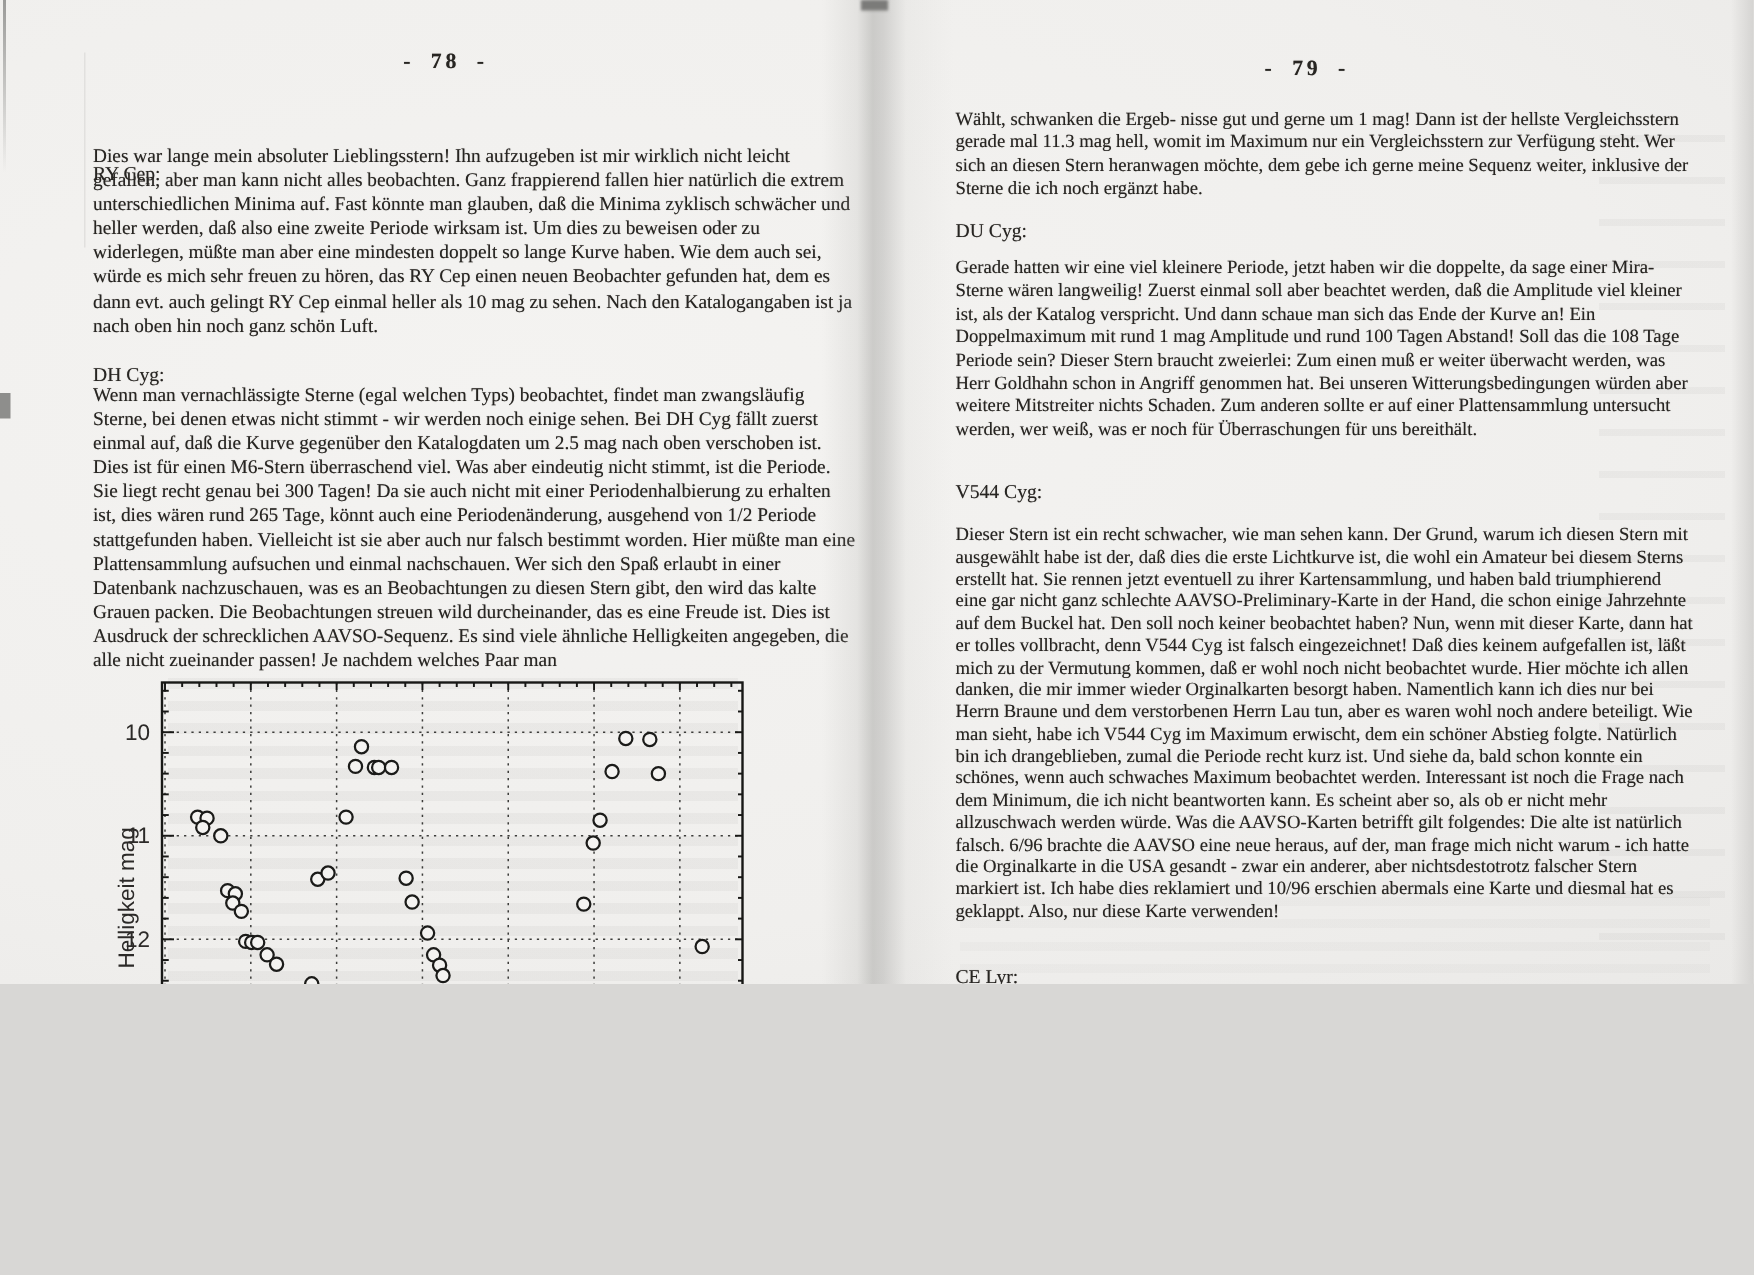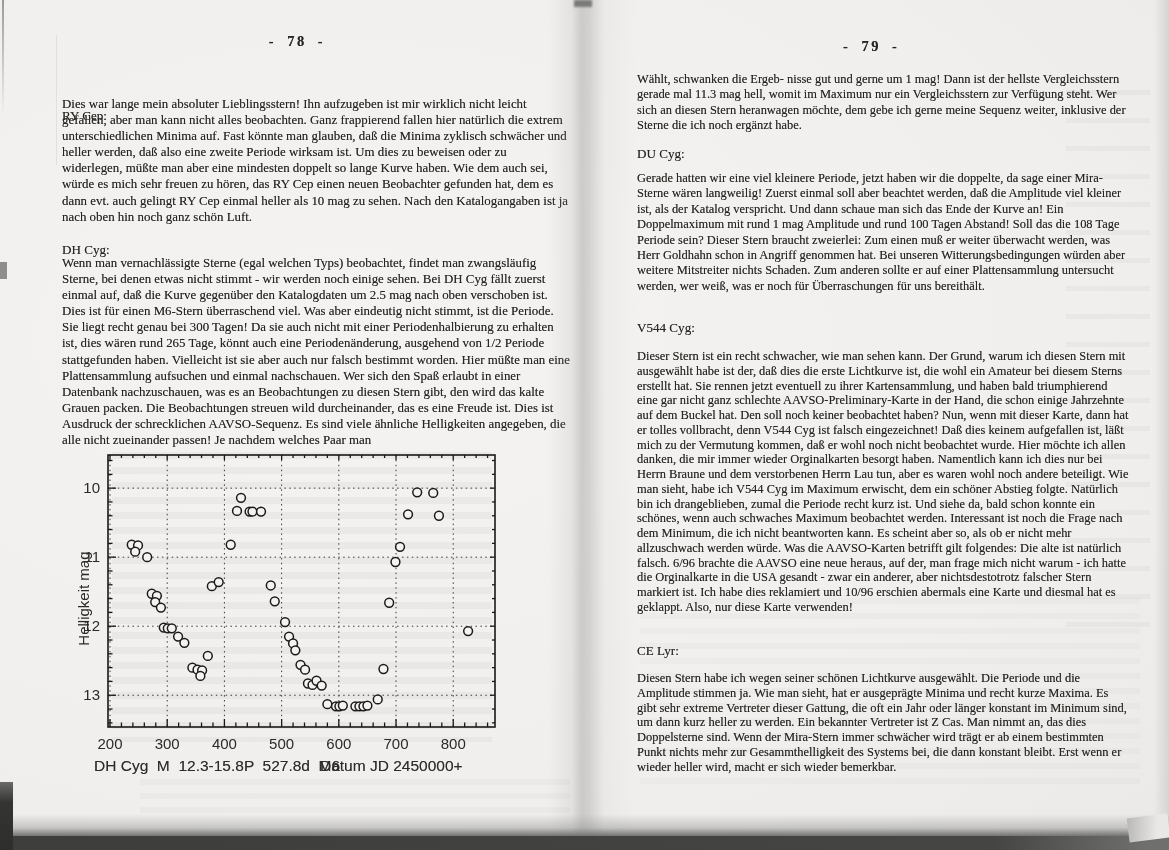--- a/index.html
+++ b/index.html
@@ -1,17 +1,17 @@
 <!DOCTYPE html>
 <html><head>
 <meta charset="utf-8">
 <style>
   html,body{margin:0;padding:0;}
   body{width:1169px;height:850px;overflow:hidden;background:#d8d7d5;}
-  .spread{position:relative;width:1169px;height:850px;overflow:hidden;
+  .spread{position:relative;width:1169px;height:656px;overflow:hidden;
     background:radial-gradient(ellipse at 30% 40%, #f4f3f1 0%, #f0efed 65%, #eae9e7 100%);
     font-family:"Liberation Serif", serif;color:#272522;}
   .txt{position:absolute;text-shadow:0 0 .5px rgba(52,47,42,.55);}
   .pagenum{font-size:14.5px;font-weight:bold;letter-spacing:2.5px;word-spacing:5px;}
   .head{font-size:13.1px;}
   .pl-body{left:62px;width:508px;font-size:12.9px;line-height:16.1px;text-align:left;}
   .pr-body{left:637px;width:492px;font-size:12.45px;line-height:15.4px;}
   .lh147{line-height:14.75px;}
   .lh148{line-height:14.8px;}
   

